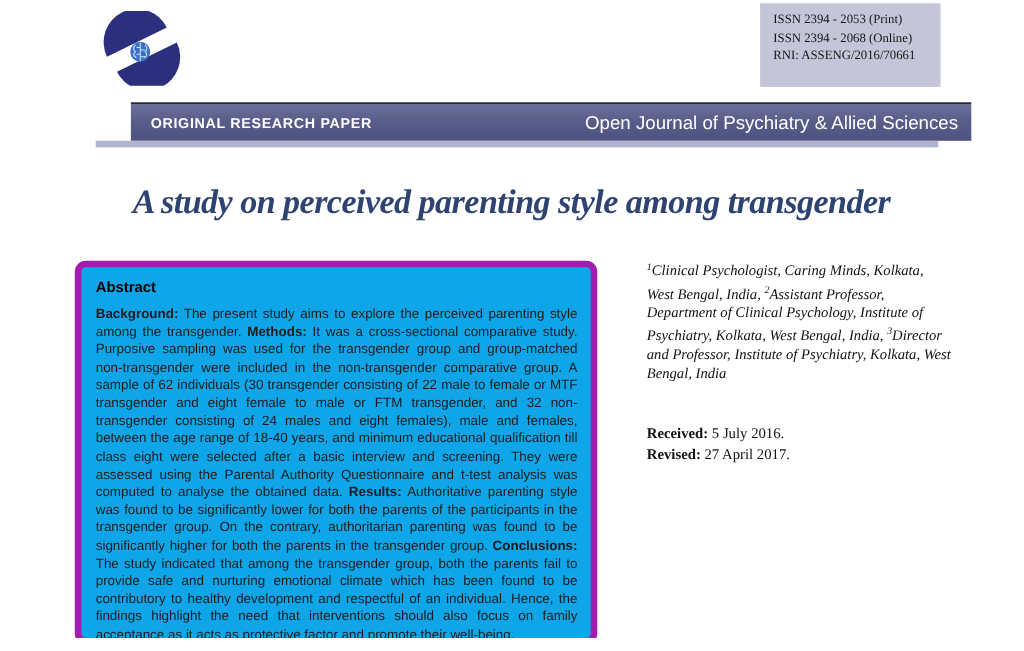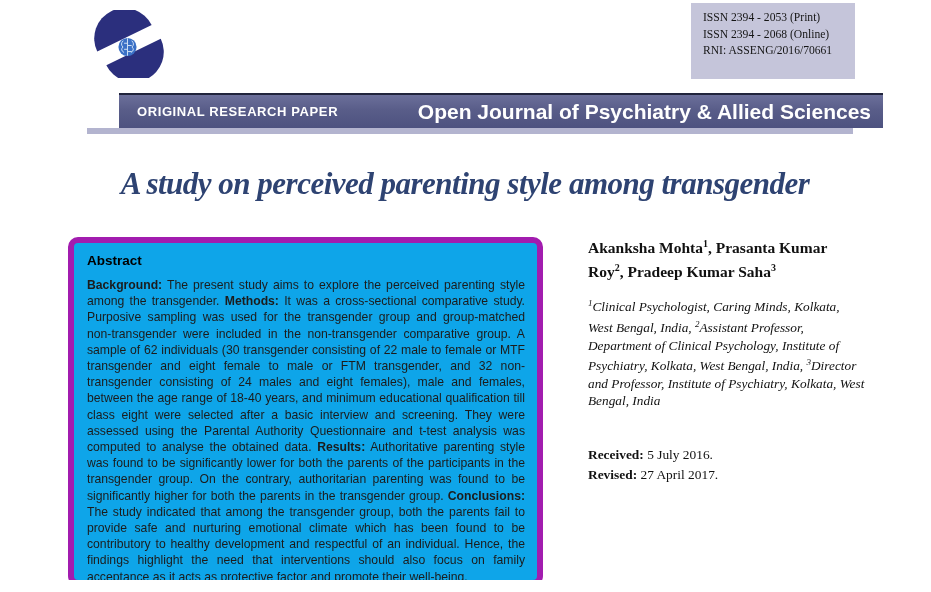--- a/index.html
+++ b/index.html
@@ -44,22 +44,22 @@
     padding: 0 12px 0 18px;
     color: #ffffff;
     margin-left: 32px;
   }
   .band .band-left {
     font-size: 13px;
     font-weight: bold;
     letter-spacing: 0.6px;
   }
   .band .band-right {
-    font-size: 21px;
-    font-weight: bold;
+    font-size: 17px;
+    font-weight: normal;
   }
   .band-strip {
     position: absolute;
     left: 87px; top: 128px;
     width: 766px; height: 6px;
     background: #b3b4cf;
   }
 
   
   .article-title {
@@ -164,21 +164,20 @@
   <h1 class="article-title">A study on perceived parenting style among transgender</h1>
 
   <div class="abstract-box">
     <h2>Abstract</h2>
     <p class="abs-text"><b>Background:</b><span> The present study aims to explore the perceived parenting style among the transgender. </span><b>Methods:</b><span> It was a cross-sectional comparative study. Purposive sampling was used for the transgender group and group-matched non-transgender were included in the non-transgender comparative group. A sample of 62 individuals (30 transgender consisting of 22 male to female or MTF transgender and eight female to male or FTM transgender, and 32 non-transgender consisting of 24 males and eight females), male and females, between the age range of 18-40 years, and minimum educational qualification till class eight were selected after a basic interview and screening. They were assessed using the Parental Authority Questionnaire and t-test analysis was computed to analyse the obtained data. </span><b>Results:</b><span> Authoritative parenting style was found to be significantly lower for both the parents of the participants in the transgender group. On the contrary, authoritarian parenting was found to be significantly higher for both the parents in the transgender group. </span><b>Conclusions:</b><span> The study indicated that among the transgender group, both the parents fail to provide safe and nurturing emotional climate which has been found to be contributory to healthy development and respectful of an individual. Hence, the findings highlight the need that interventions should also focus on family acceptance as it acts as protective factor and promote their well-being.</span></p>
 
   </div>
 
   <div class="right-col">
 
-    <div class="authors"><span>Akanksha Mohta</span><sup>1</sup><span>, </span><span>Prasanta Kumar Roy</span><sup>2</sup><span>, </span><span>Pradeep Kumar Saha</span><sup>3</sup></div>
 
     <div class="affiliations"><sup>1</sup><span>Clinical Psychologist, Caring Minds, Kolkata, West Bengal, India, </span><sup>2</sup><span>Assistant Professor, Department of Clinical Psychology, Institute of Psychiatry, Kolkata, West Bengal, India, </span><sup>3</sup><span>Director and Professor, Institute of Psychiatry, Kolkata, West Bengal, India</span></div>
 
 
     <div class="dates">
       <div><b>Received:</b><span> 5 July 2016.</span></div>
       <div><b>Revised:</b><span> 27 April 2017.</span></div>
 
     </div>
 

